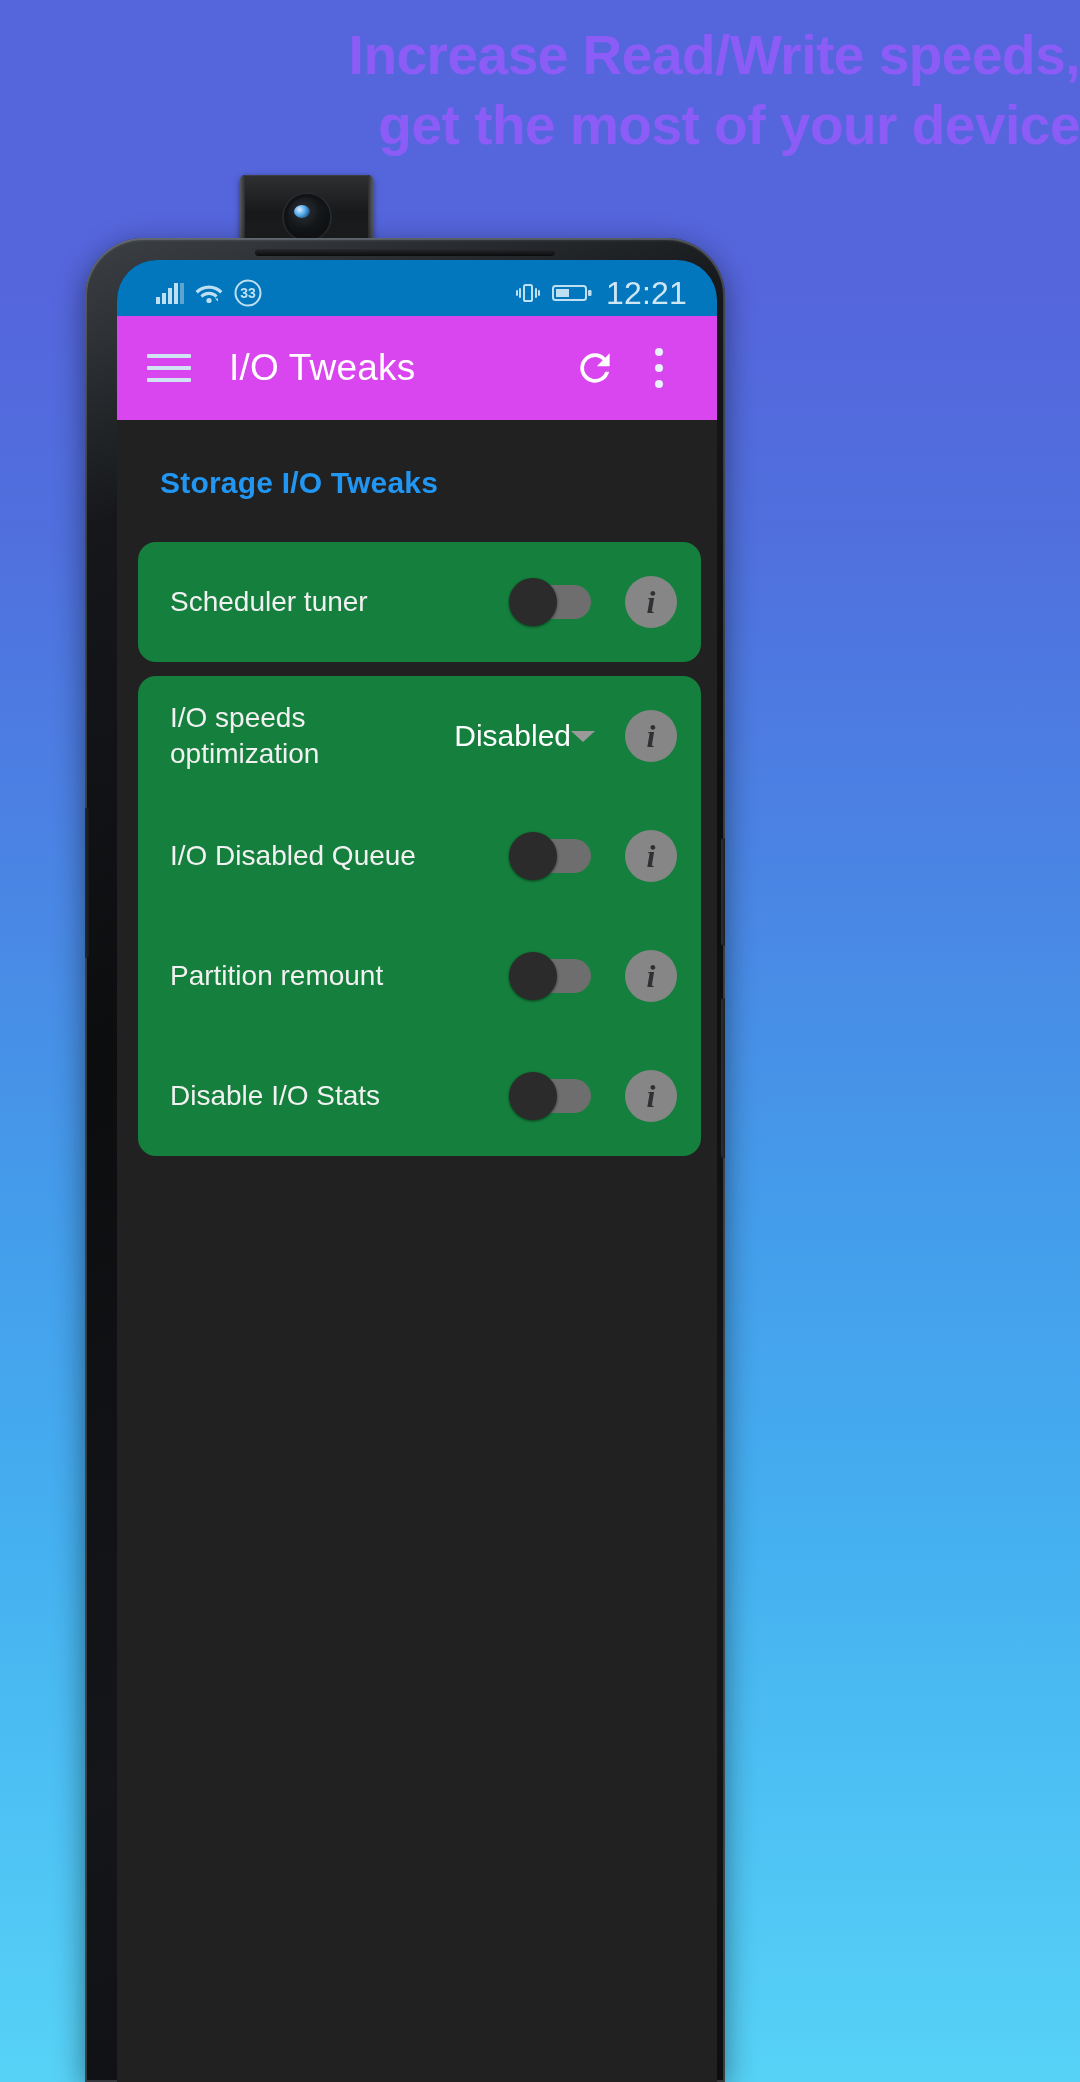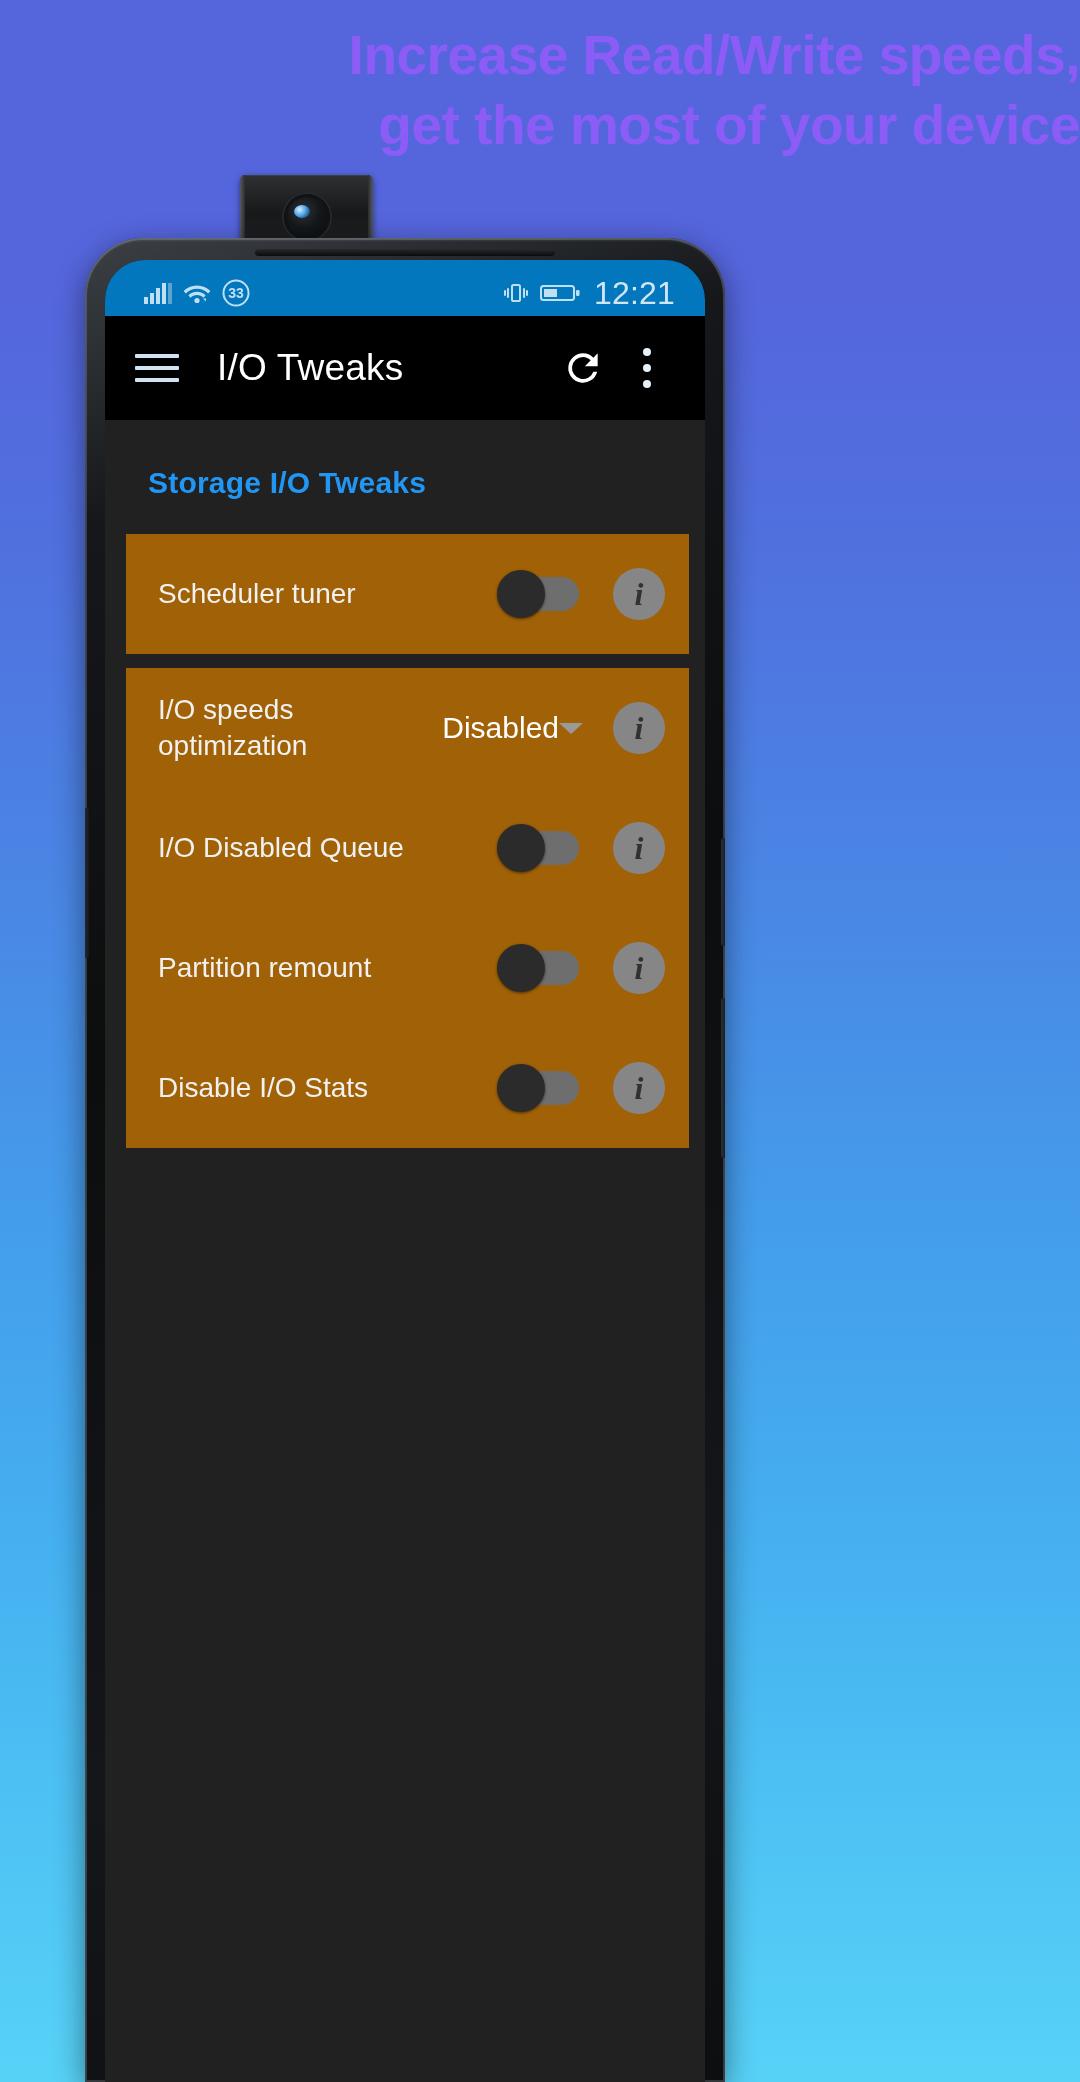--- a/index.html
+++ b/index.html
@@ -127,21 +127,21 @@
     border-radius: 3px;
     background: linear-gradient(90deg,#2c3033,#16181b);
   }
   .btn-power { right: -2px; top: 600px; width: 6px; height: 108px; }
   .btn-vol   { right: -2px; top: 760px; width: 6px; height: 160px; }
   .btn-left  { left: -2px;  top: 570px; width: 6px; height: 150px; }
 
   
   .screen {
     position: absolute;
-    left: 20px;
+    left: 32px;
     top: 22px;
     width: 600px;
     height: 1822px;
     border-radius: 40px 40px 0 0;
     background: #212121;
     overflow: hidden;
   }
 
   
   .statusbar {
@@ -162,21 +162,21 @@
     font-size: 32px;
     color: #cfe6f5;
     letter-spacing: .2px;
     margin-left: 3px;
   }
   .ico { display: block; }
 
   
   .appbar {
     height: 104px;
-    background: #000000;
+    background: #d946ef;
     display: flex;
     align-items: center;
     padding: 0 26px 0 30px;
   }
   .appbar-title {
     color: #ffffff;
     font-size: 37px;
     font-weight: 500;
     margin-left: 38px;
     flex: 1;
@@ -203,23 +203,23 @@
   }
   .section-title {
     color: #2196f3;
     font-size: 30px;
     font-weight: bold;
     padding: 46px 0 34px 38px;
     letter-spacing: .2px;
   }
 
   .card {
-    background: #a16207;
-    border-radius: 0;
-    margin: 0 16px 14px 16px;
+    background: #15803d;
+    border-radius: 18px;
+    margin: 8px 16px 14px 16px;
   }
 
   .row {
     display: flex;
     align-items: center;
     min-height: 120px;
     padding: 0 24px 0 32px;
   }
   .row-label {
     color: #f1f1f1;

